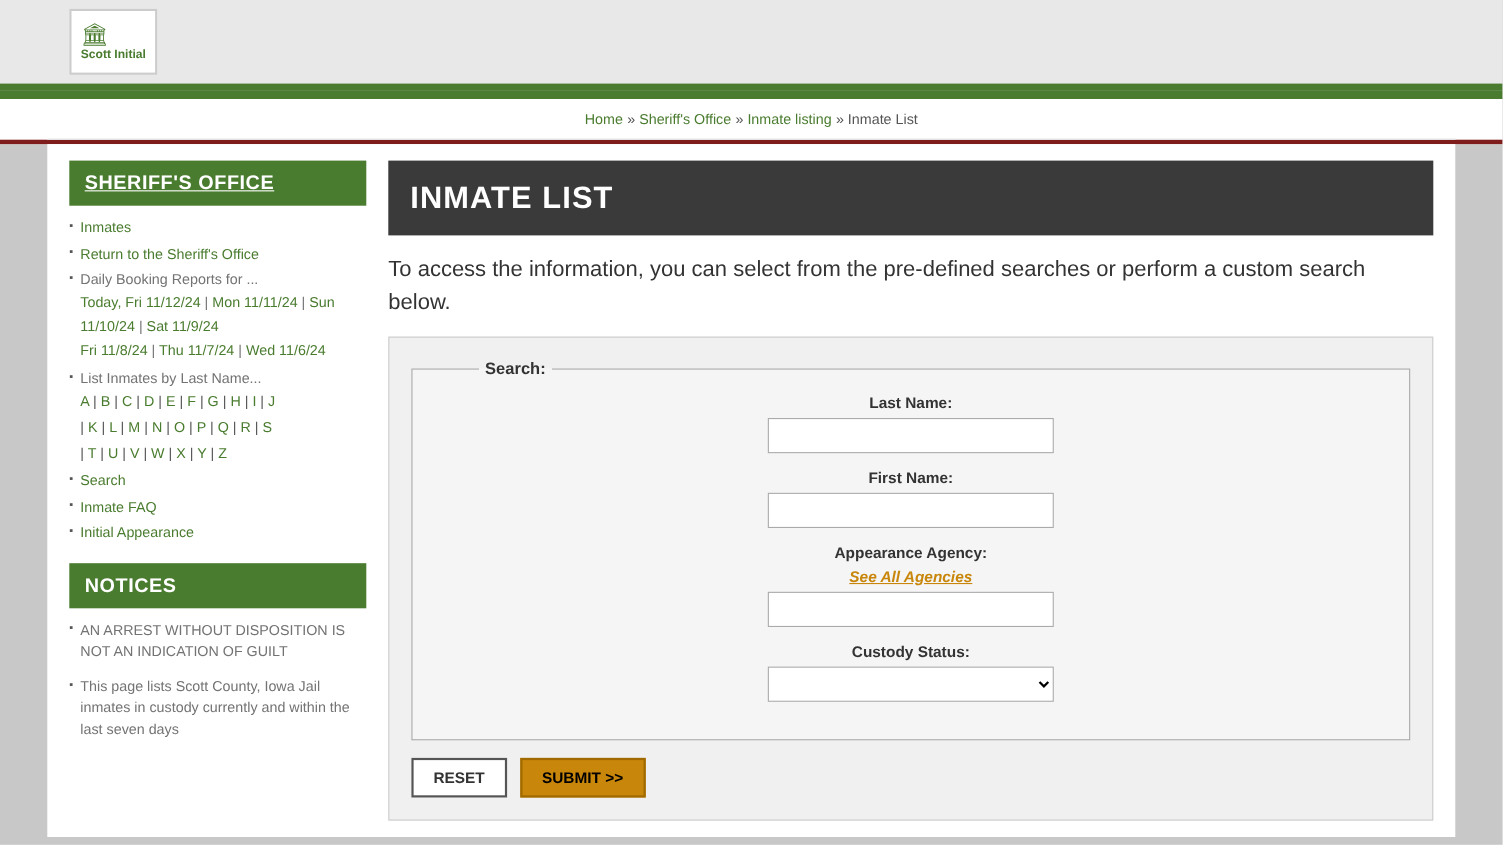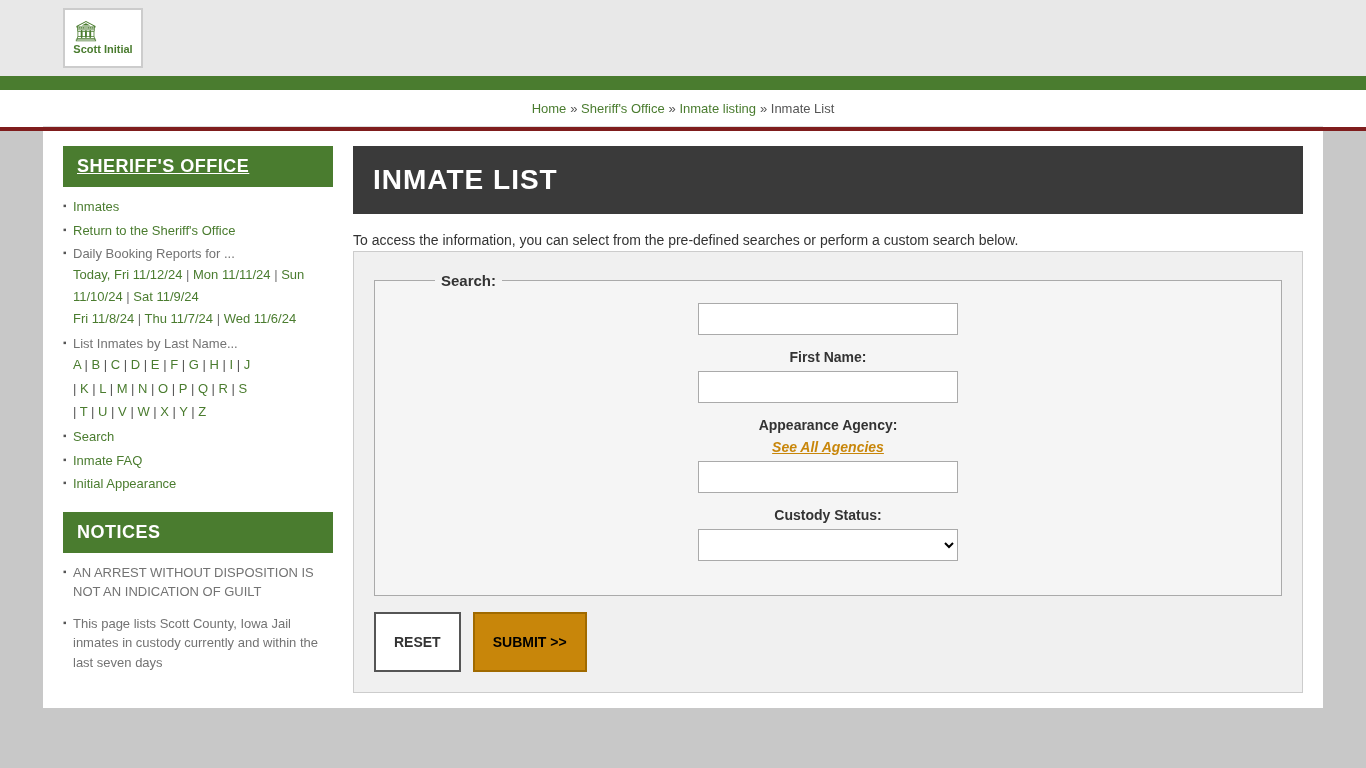--- a/index.html
+++ b/index.html
@@ -39,33 +39,33 @@
     .date-links a { color: #4a7c2f; text-decoration: none; }
     .alpha-links { font-size: 13px; color: #555; line-height: 1.8; }
     .alpha-links a { color: #4a7c2f; text-decoration: none; }
     .notices-section { margin-top: 8px; }
     .notices-section ul li { font-size: 13px; color: #333; line-height: 1.5; }
 
     
     .main-content { flex: 1; }
     .page-title-bar { background: #3a3a3a; color: #fff; padding: 18px 20px; margin-bottom: 16px; }
     .page-title-bar h1 { font-size: 28px; font-weight: bold; text-transform: uppercase; letter-spacing: 1px; }
-    .intro-text { font-size: 14px; color: #333; margin-bottom: 0; line-height: 1.5; }
+    .intro-text { font-size: 20px; color: #333; margin-bottom: 16px; line-height: 1.5; }
 
     
     .search-container { background: #f0f0f0; border: 1px solid #ccc; padding: 20px; }
     .search-fieldset { border: 1px solid #aaa; padding: 14px 20px 20px; background: #f5f5f5; }
     .search-legend { font-size: 15px; font-weight: bold; color: #333; padding: 0 6px; margin-left: 40px; }
     .form-row { margin-bottom: 14px; }
     .form-label { display: block; font-weight: bold; font-size: 14px; color: #333; margin-bottom: 6px; text-align: center; }
     .form-input { width: 260px; display: block; margin: 0 auto; height: 32px; border: 1px solid #aaa; background: #fff; padding: 4px 8px; font-size: 13px; }
     .agency-link { display: block; text-align: center; color: #c8860a; font-style: italic; font-weight: bold; font-size: 14px; text-decoration: underline; margin-bottom: 6px; cursor: pointer; }
     .form-select { width: 260px; display: block; margin: 0 auto; height: 32px; border: 1px solid #aaa; background: #fff; padding: 4px 8px; font-size: 13px; }
     .button-row { display: flex; gap: 12px; margin-top: 16px; }
-    .btn-reset { background: #fff; border: 2px solid #555; color: #333; font-size: 14px; font-weight: bold; padding: 20px 18px; cursor: pointer; text-transform: uppercase; }
+    .btn-reset { background: #fff; border: 2px solid #555; color: #333; font-size: 14px; font-weight: bold; padding: 8px 18px; cursor: pointer; text-transform: uppercase; }
     .btn-submit { background: #c8860a; border: 2px solid #a06a00; color: #000000; font-size: 14px; font-weight: bold; padding: 8px 18px; cursor: pointer; text-transform: uppercase; }
   </style>
 </head>
 <body>
 
 <div class="top-bar">
   <div class="top-bar-inner">
     <div class="logo-area">
       <div class="logo-box">
         <div>
@@ -185,20 +185,21 @@
       <div class="page-title-bar">
         <h1>INMATE LIST</h1>
       </div>
       <p class="intro-text">To access the information, you can select from the pre-defined searches or perform a custom search below.</p>
 
       <div class="search-container">
         <fieldset class="search-fieldset">
           <legend class="search-legend">Search:</legend>
 
           <div class="form-row">
+            <label class="form-label">Last Name:</label>
             <input type="text" class="form-input" style="">
           </div>
 
           <div class="form-row">
             <label class="form-label">First Name:</label>
             <input type="text" class="form-input" style="">
           </div>
 
           <div class="form-row">
             <label class="form-label">Appearance Agency:</label>

